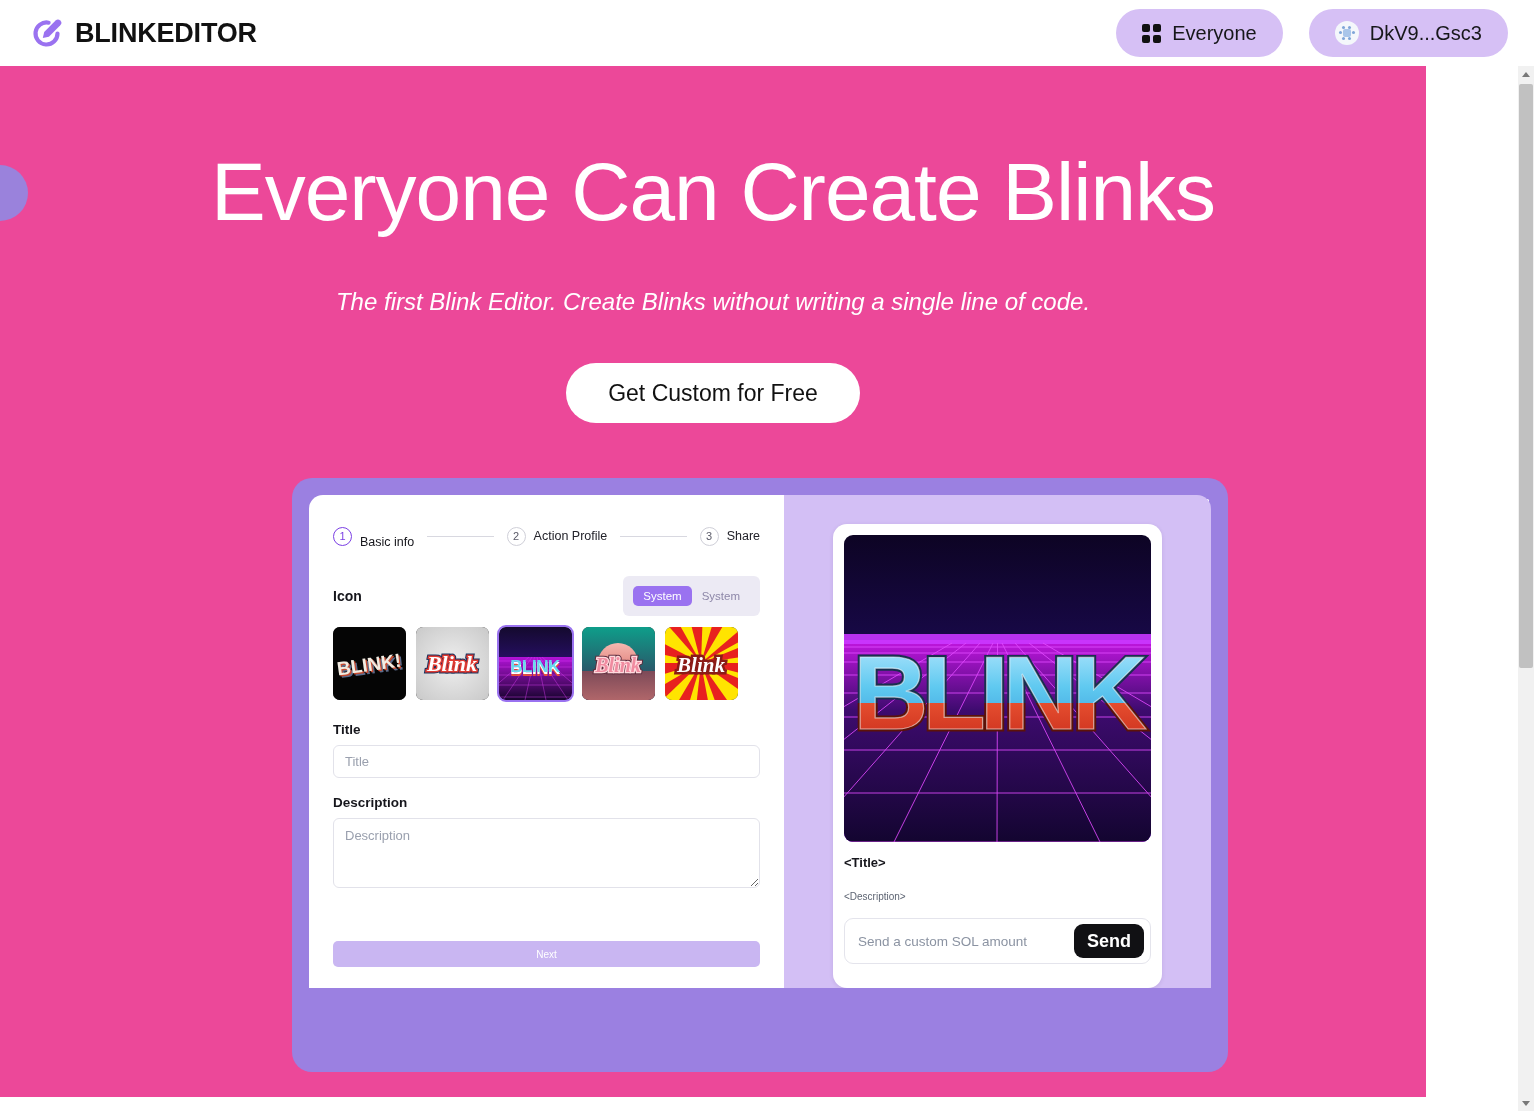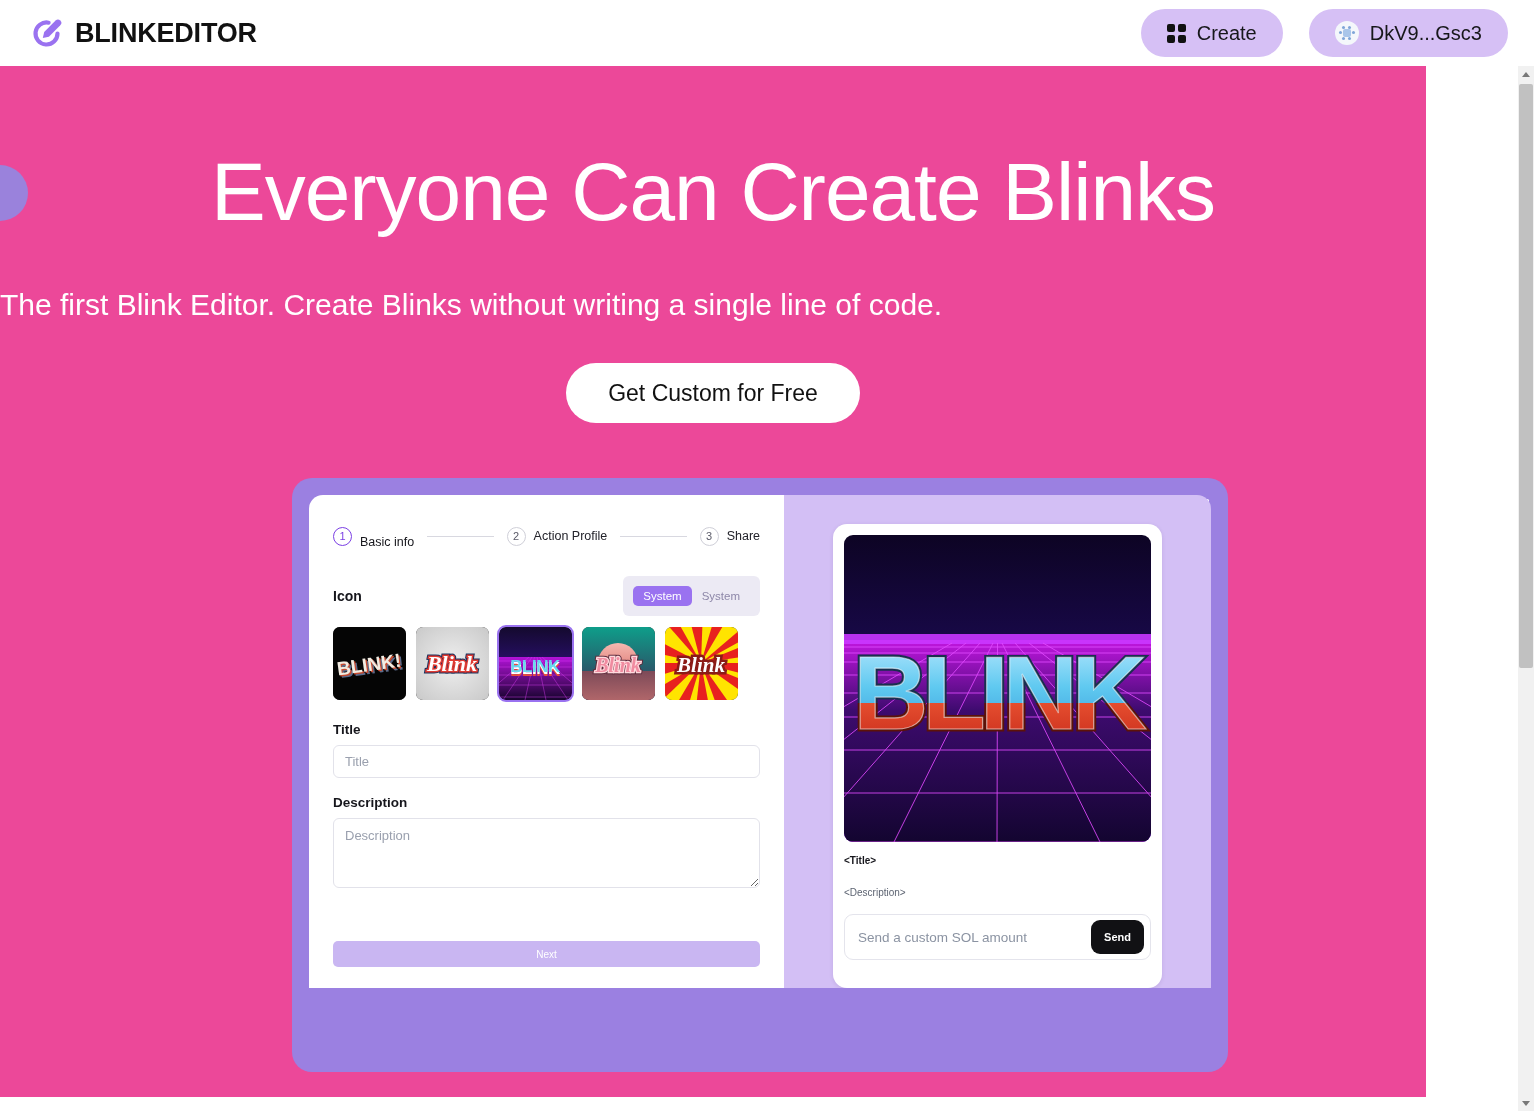--- a/index.html
+++ b/index.html
@@ -136,24 +136,25 @@
     line-height: 1.05;
     font-weight: normal;
     color: #ffffff;
     letter-spacing: -1px;
     font-family: "Liberation Sans", sans-serif;
   }
   .hero-sub {
     position: absolute;
     top: 236px;
     left: 0; right: 0;
-    text-align: left;
-    font-size: 30px;
+    text-align: center;
+    font-size: 24px;
     color: #ffffff;
     font-family: "Liberation Sans", sans-serif;
+    font-style: italic;
   }
 
   .cta-wrap {
     position: absolute;
     top: 311px;
     left: 0; right: 0;
     display: flex;
     justify-content: center;
   }
   .cta-btn {
@@ -359,21 +360,21 @@
     height: 464px;
   }
   .blink-art {
     width: 307px; height: 307px;
     border-radius: 9px;
     overflow: hidden;
     display: block;
   }
   .blink-art svg { display:block; width:100%; height:100%; }
   .blink-title {
-    font-size: 10px;
+    font-size: 13px;
     font-weight: bold;
     color: #16161c;
     margin-top: 13px;
   }
   .blink-desc {
     font-size: 10px;
     color: #5d6472;
     margin-top: 21px;
   }
   .amount-row {
@@ -397,21 +398,21 @@
   }
   .amount-input::placeholder { color: #8b93a2; }
   .send-btn {
     flex: none;
     height: 34px;
     padding: 0 13px;
     border: none;
     border-radius: 9px;
     background: #111114;
     color: #ffffff;
-    font-size: 11px;
+    font-size: 18px;
     font-weight: bold;
     cursor: pointer;
     font-family: "Liberation Sans", sans-serif;
   }
 
   
   .inner-scroll {
     position: absolute;
     top: 21px;
     right: 19px;
@@ -471,21 +472,21 @@
     </div>
 
     <div class="header-actions">
       <button class="pill">
         <span class="grid-icon">
             <i></i>
             <i></i>
             <i></i>
             <i></i>
           </span>
-        <span class="pill-label">Create</span>
+        <span class="pill-label">Everyone</span>
       </button>
       <button class="pill">
         <span class="wallet-avatar">
           <i class="d" style="top:5px;left:7px"></i>
             <i class="d" style="top:5px;left:13px"></i>
           <i class="d" style="top:10px;left:4px"></i>
             <i class="d" style="top:10px;left:17px"></i>
           <i class="d" style="top:16px;left:7px"></i>
             <i class="d" style="top:16px;left:13px"></i>
           <i class="d big"></i>

